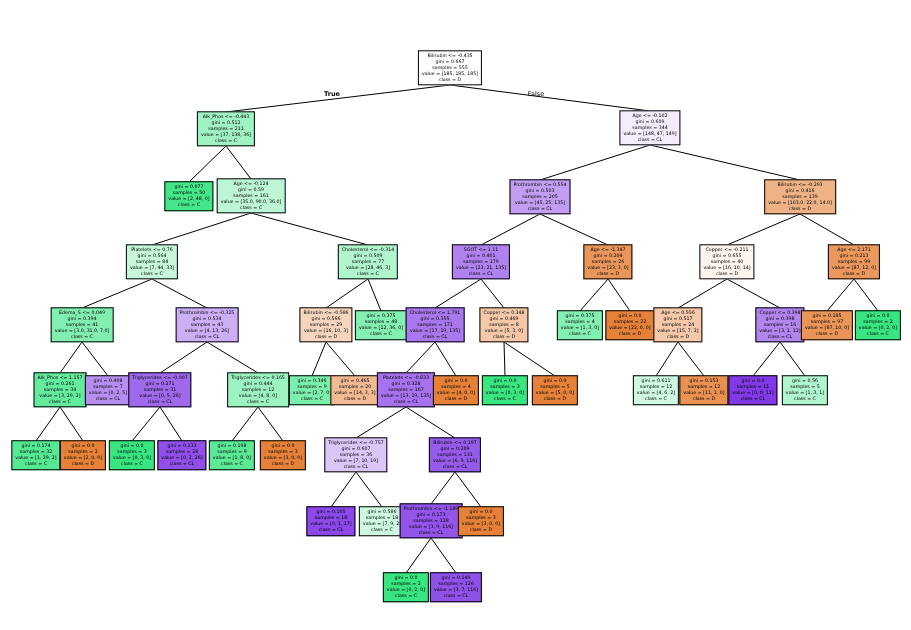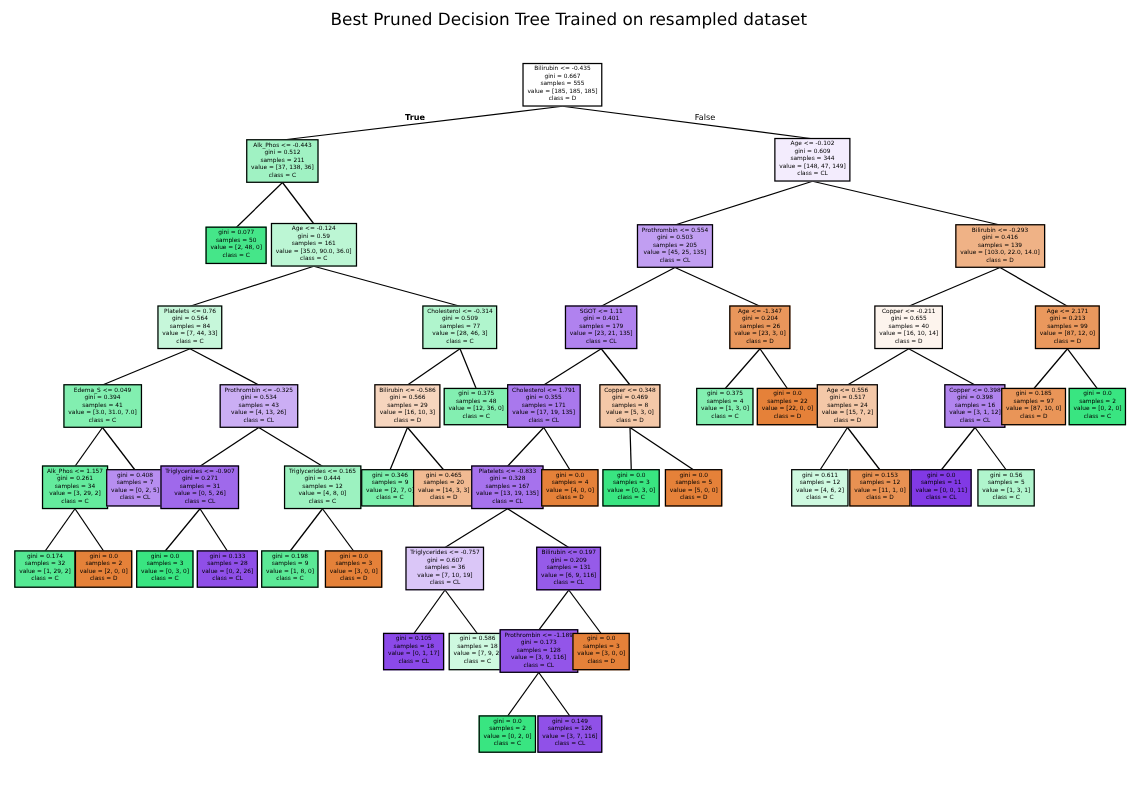--- a/index.html
+++ b/index.html
@@ -3,31 +3,30 @@
 <meta charset="utf-8">
 <style>
   html,body{margin:0;padding:0;background:#ffffff;}
   .figure{position:relative;width:911px;height:630px;background:#ffffff;
           font-family:"DejaVu Sans",sans-serif;overflow:hidden;}
   .title{position:absolute;top:8px;left:455px;transform:translateX(-50%);
          font-size:13.5px;color:#000;white-space:nowrap;}
   .edge-label{position:absolute;font-size:6.5px;color:#000;
               transform:translate(-50%,-50%);white-space:nowrap;}
   .edge-label.true-lbl{left:332px;top:94px;font-weight:bold;}
-  .edge-label.false-lbl{left:564px;top:94px;}
+  .edge-label.false-lbl{left:536px;top:94px;}
   svg.edges{position:absolute;left:0;top:0;}
   .node{position:absolute;transform:translate(-50%,-50%);
         border:1px solid #000;text-align:center;font-size:4.7px;
         line-height:1.25;padding:2px 3px;white-space:nowrap;color:#000;}
 </style>
 </head>
 <body>
 
 <div class="figure">
-  <div class="title">Best Pruned Decision Tree Trained on resampled dataset</div>
   <span class="edge-label true-lbl">True</span>
   <span class="edge-label false-lbl">False</span>
   <div>
       <svg width="911" height="630" class="edges">
         <line x1="450" y1="85" x2="226" y2="112" stroke="#000" stroke-width="1"></line>
         <line x1="450" y1="85" x2="650" y2="111" stroke="#000" stroke-width="1"></line>
         <line x1="226" y1="146" x2="189" y2="182" stroke="#000" stroke-width="1"></line>
         <line x1="226" y1="146" x2="251" y2="179" stroke="#000" stroke-width="1"></line>
         <line x1="650" y1="145" x2="540" y2="180" stroke="#000" stroke-width="1"></line>
         <line x1="650" y1="145" x2="800" y2="180" stroke="#000" stroke-width="1"></line>

